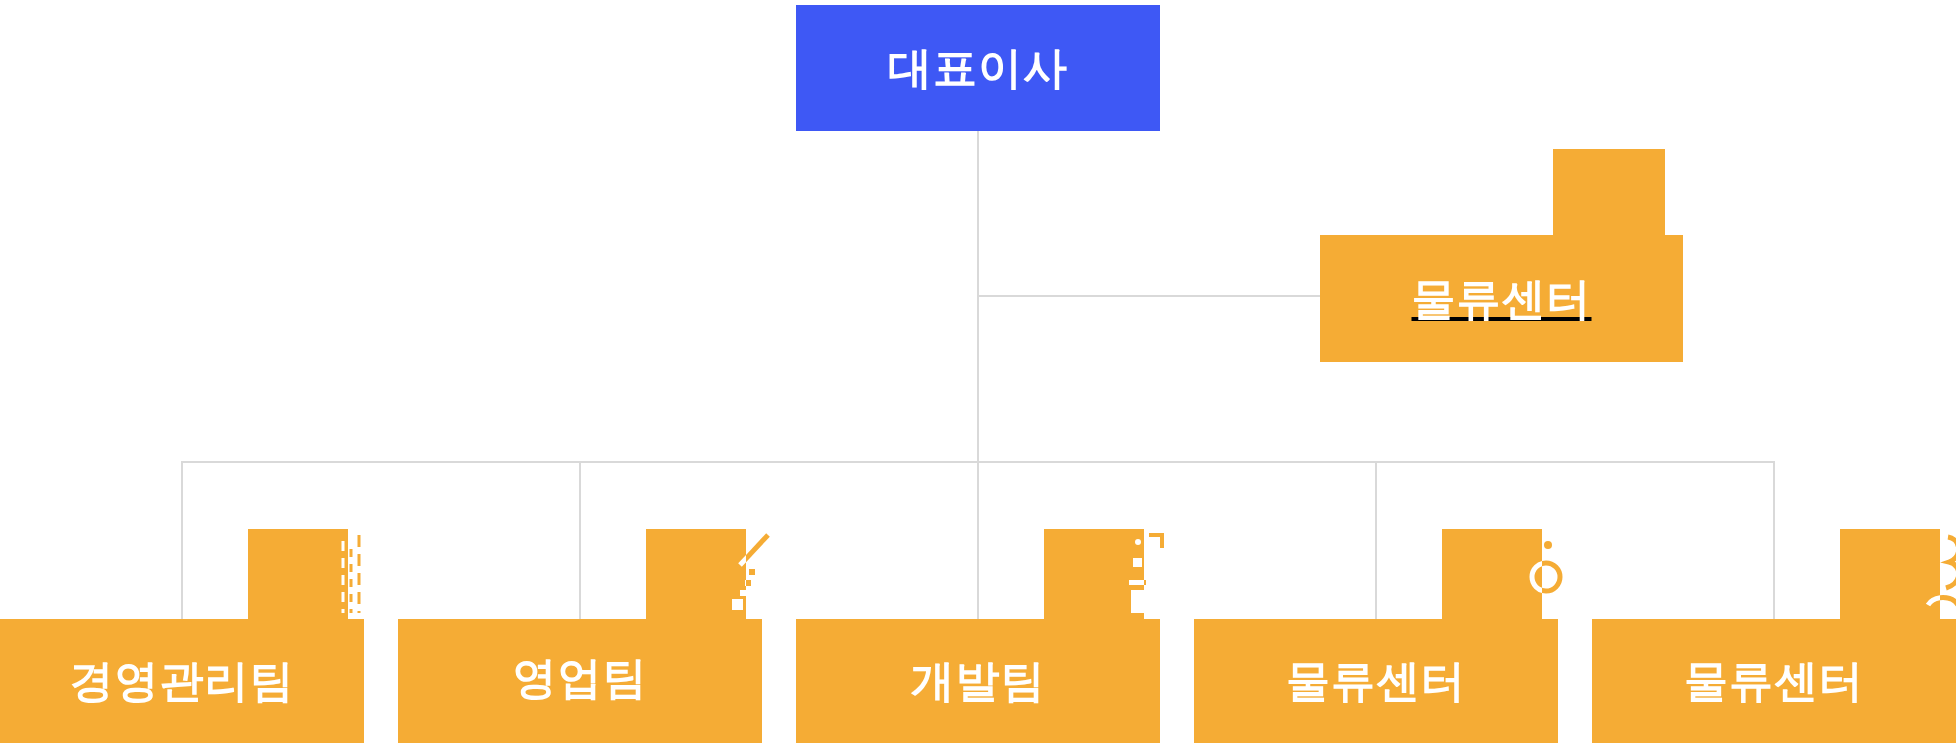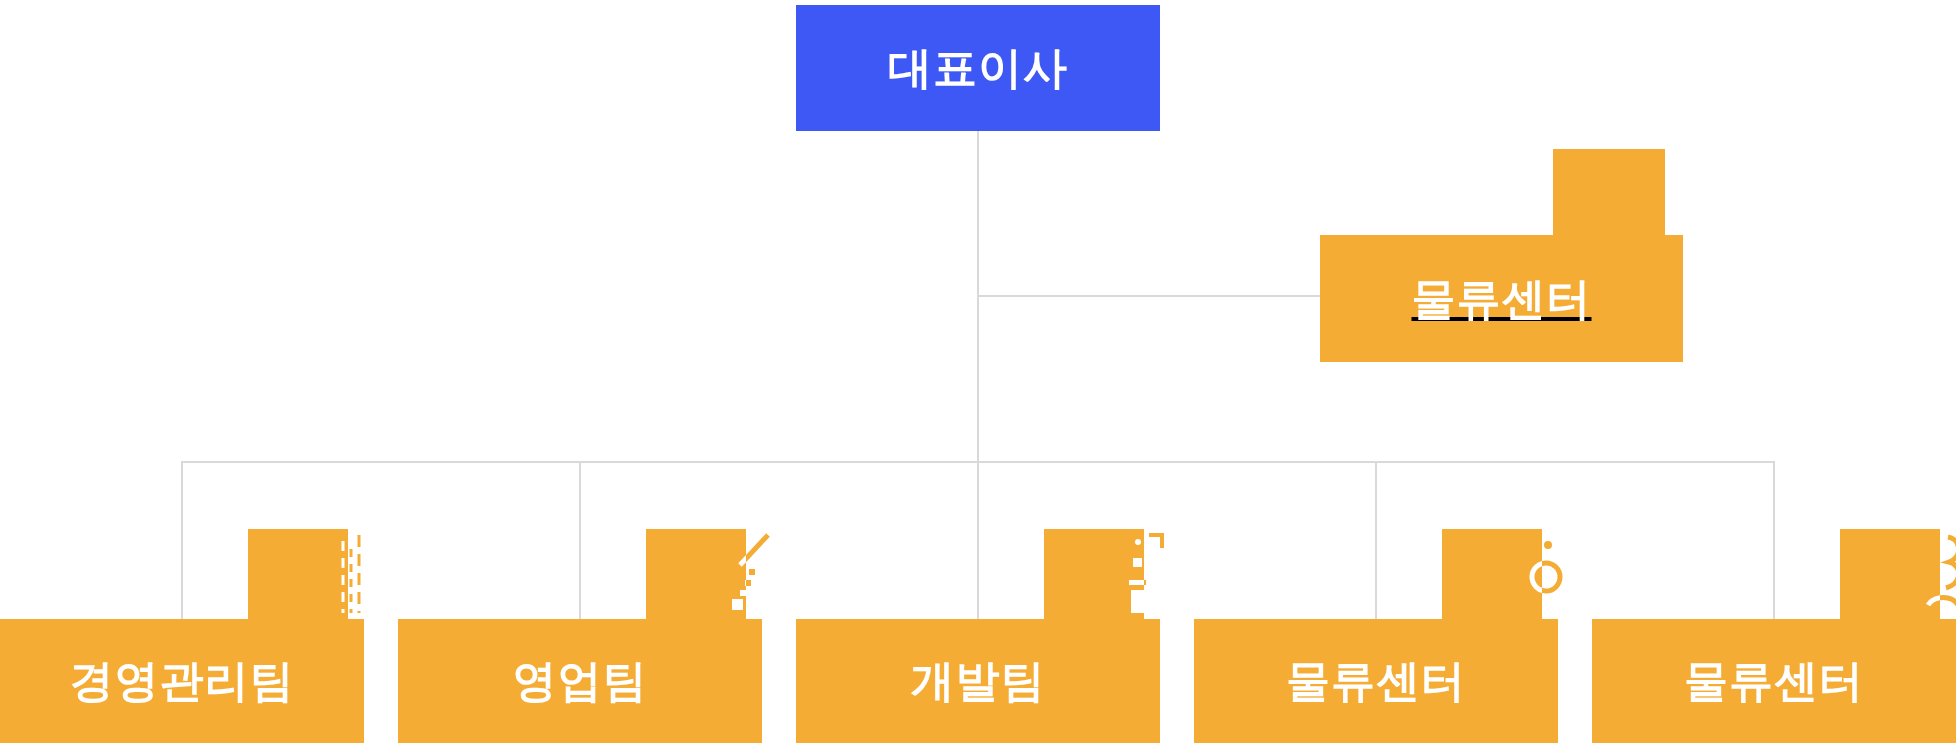--- a/index.html
+++ b/index.html
@@ -35,21 +35,21 @@
   
   .logi-col{position:absolute;left:1320px;top:149px;width:363px;height:213px;}
   .logi-col .tab{left:233px;top:0;width:112px;height:86px;}
   .logi-col .dept-box{position:absolute;left:0;top:86px;width:363px;height:127px;
     display:flex;align-items:center;justify-content:center;text-decoration:underline;}
   
   .team-col{position:absolute;top:529px;width:364px;height:220px;}
   .team-col .tab{left:248px;top:0;width:100px;height:90px;}
   .team-col .dept-box{position:absolute;left:0;top:90px;width:364px;height:124px;
     display:flex;align-items:center;justify-content:center;}
-  .col-1{left:0;} .col-2{left:398px;} .col-3{left:796px;} .col-4{left:1194px;} .col-5{left:1592px;}
+  .col-1{left:0;} .col-2{left:398px;font-family:Liberation Mono, monospace;} .col-3{left:796px;} .col-4{left:1194px;} .col-5{left:1592px;}
   
   .icon-svg{position:absolute;width:48px;height:84px;display:block;}
   .tab .icon-svg{left:76px;top:2px;color:#FFFFFF;}
   .icon-outside{position:absolute;left:348px;top:0;width:26px;height:90px;overflow:hidden;}
   .icon-outside .icon-svg{left:-24px;top:2px;color:var(--dept-bg);}
   .defs{position:absolute;width:0;height:0;overflow:hidden;}
 </style>
 </head>
 <body>
 

